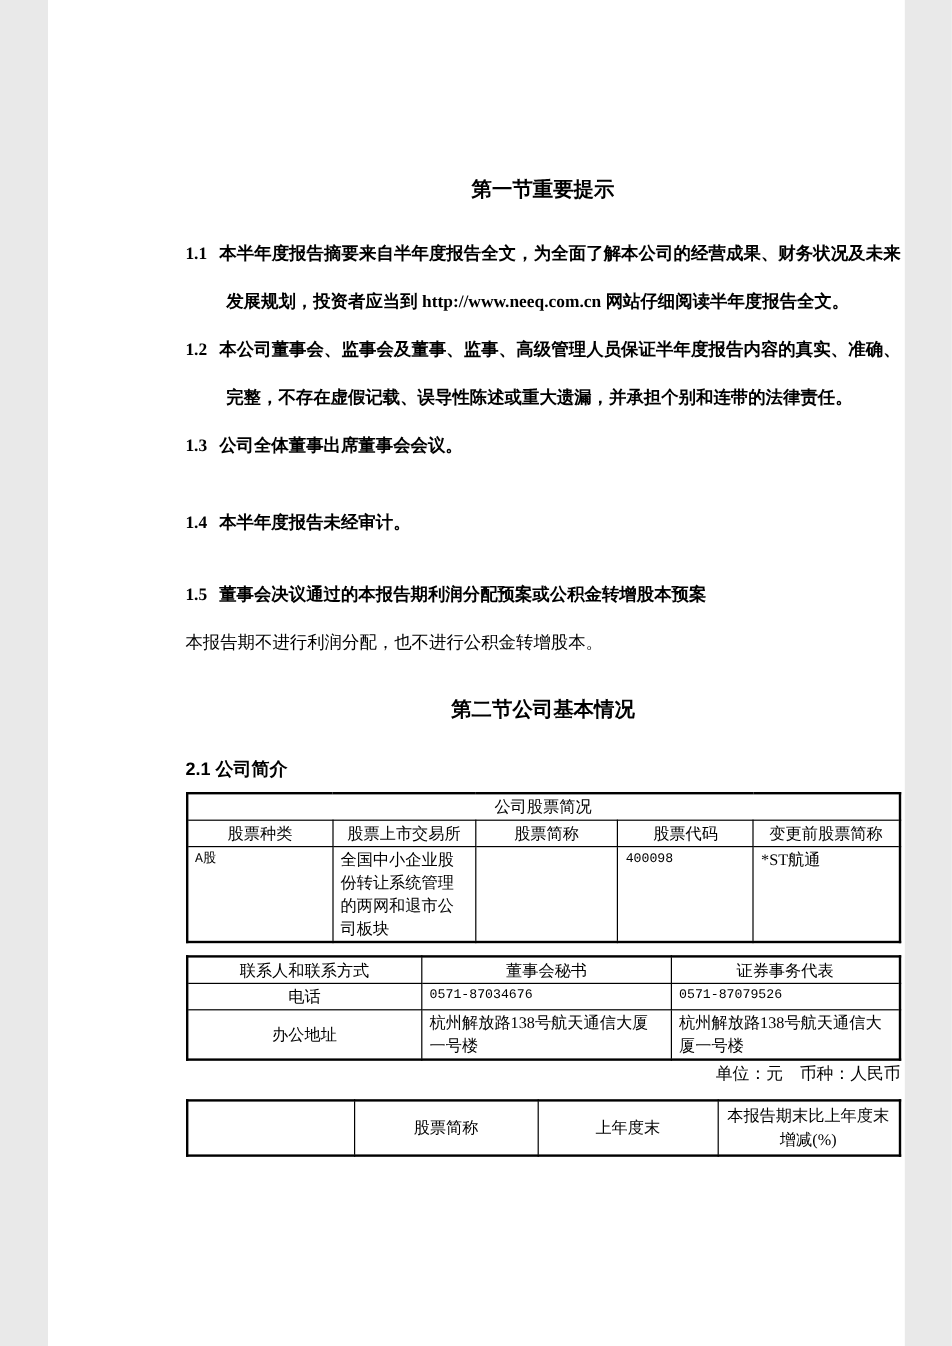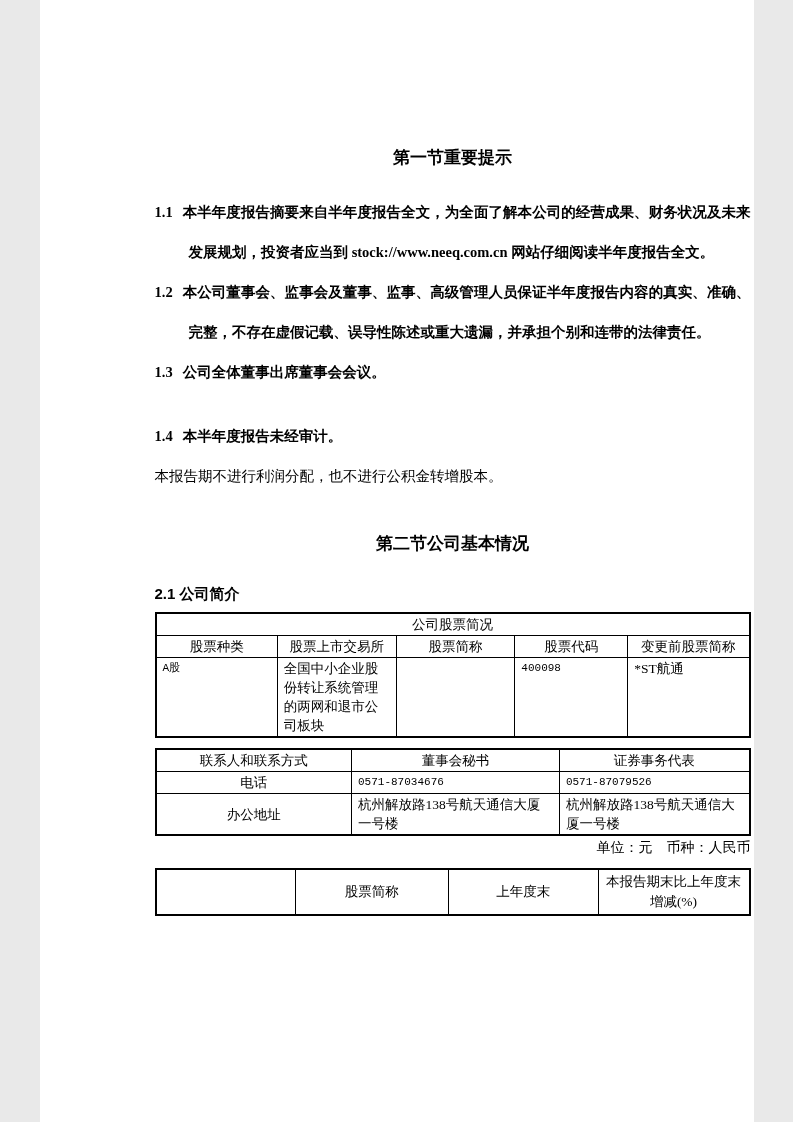--- a/index.html
+++ b/index.html
@@ -14,21 +14,21 @@
     overflow:hidden;
   }
   .content { margin-left:115px; width:596px; padding-top:146px; }
 
   .sec-title {
     font-family:"Liberation Sans","DejaVu Sans",sans-serif;
     font-size:17px; font-weight:bold;
     text-align:center; line-height:24px;
     margin:0 0 22px 0;
   }
-  .sec-title-2 { margin:36px 0 0 0; }
+  .sec-title-2 { margin:24px 0 0 0; }
 
   .item {
     font-size:14.5px; font-weight:bold;
     line-height:40px; text-align:justify;
     padding-left:34px; text-indent:-34px;
   }
   .item .num { margin-right:10px; }
   .item-gap-lg { margin-top:24px; }
   .item-gap-md { margin-top:20px; }
   .url-text { font-family:"Liberation Serif","DejaVu Serif",serif; }
@@ -72,28 +72,29 @@
   .tbl-fin th { height:46px; line-height:20px; }
 </style>
 </head>
 <body>
 
 <div class="page">
   <div class="content">
 
     <h1 class="sec-title">第一节重要提示</h1>
 
-    <p class="item"><span class="num">1.1</span><span>本半年度报告摘要来自半年度报告全文，为全面了解本公司的经营成果、财务状况及未来发展规划，投资者应当到 </span><span class="url-text">stock://www.neeq.com.cn</span><span> 网站仔细阅读半年度报告全文。</span></p>
+    <p class="item"><span class="num">1.1</span><span>本半年度报告摘要来自半年度报告全文，为全面了解本公司的经营成果、财务状况及未来发展规划，投资者应当到 </span><span class="url-text">http://www.neeq.com.cn</span><span> 网站仔细阅读半年度报告全文。</span></p>
 
     <p class="item"><span class="num">1.2</span><span>本公司董事会、监事会及董事、监事、高级管理人员保证半年度报告内容的真实、准确、完整，不存在虚假记载、误导性陈述或重大遗漏，并承担个别和连带的法律责任。</span></p>
 
     <p class="item"><span class="num">1.3</span><span>公司全体董事出席董事会会议。</span></p>
 
     <p class="item item-gap-lg"><span class="num">1.4</span><span>本半年度报告未经审计。</span></p>
 
+    <p class="item item-gap-md"><span class="num">1.5</span><span>董事会决议通过的本报告期利润分配预案或公积金转增股本预案</span></p>
 
     <p class="plain-note">本报告期不进行利润分配，也不进行公积金转增股本。</p>
 
     <h1 class="sec-title sec-title-2">第二节公司基本情况</h1>
 
     <div class="sub-heading">2.1 公司简介</div>
 
     <table class="tbl-stock">
       <colgroup>
         <col style="width:20.5%">

